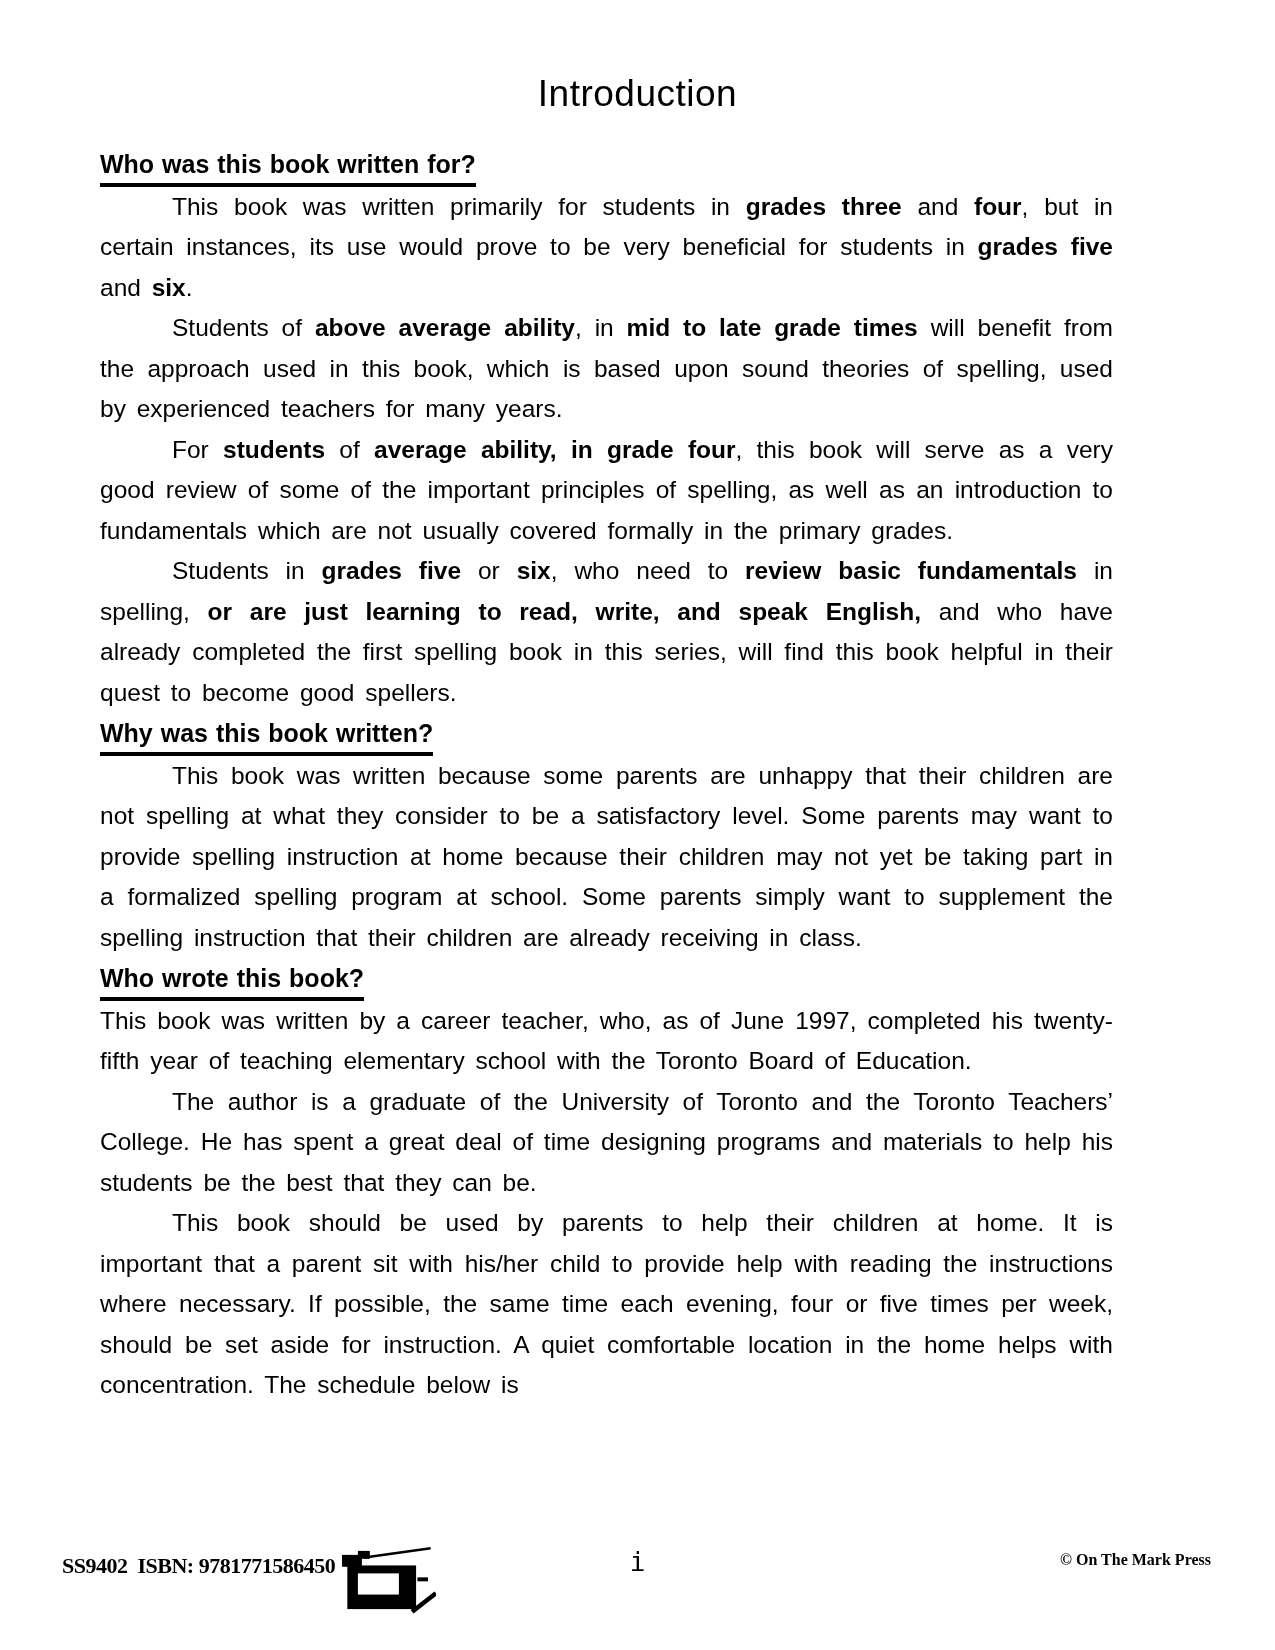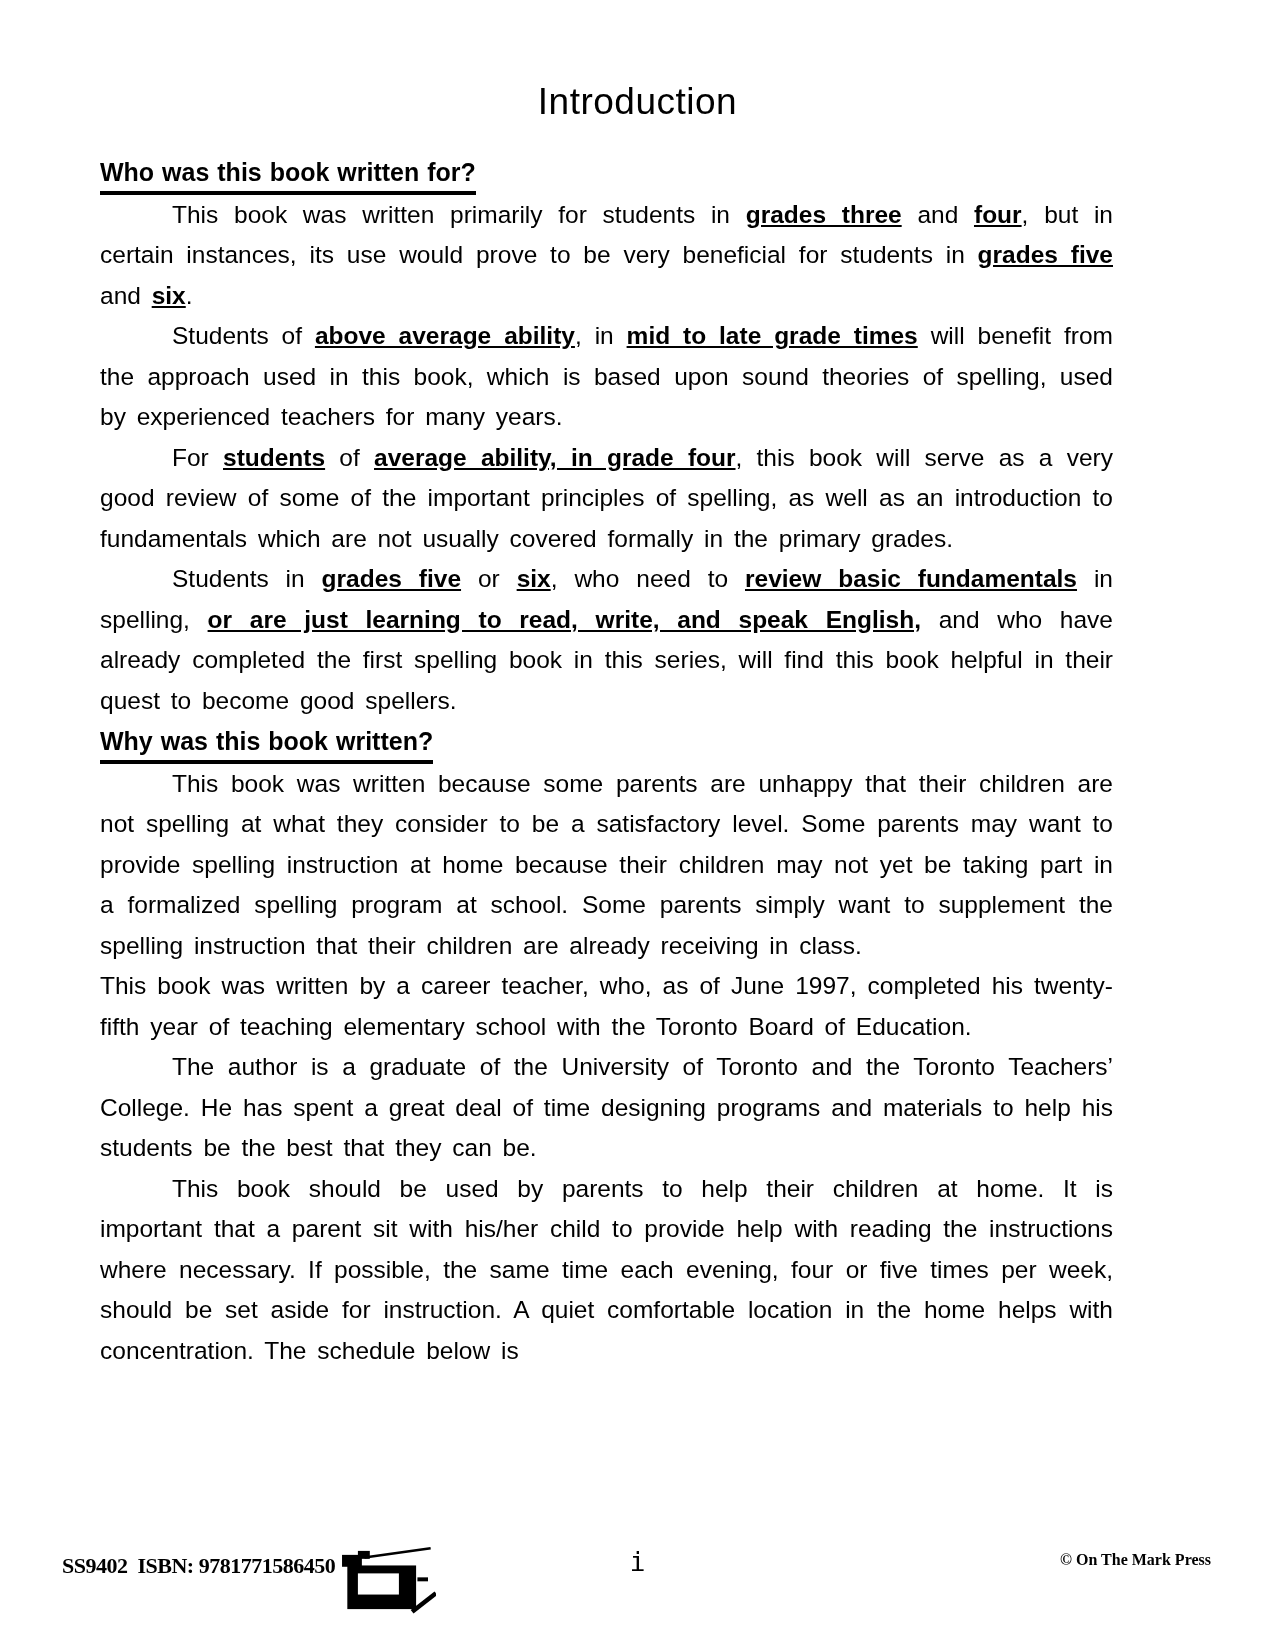--- a/index.html
+++ b/index.html
@@ -6,21 +6,21 @@
   .page {
     position: relative;
     width: 1275px;
     height: 1650px;
     background: #ffffff;
     color: #000000;
     font-family: "Liberation Sans", sans-serif;
     overflow: hidden;
   }
   .title {
-    margin: 12px;
+    margin: 4px;
     padding-top: 68px;
     text-align: center;
     font-size: 37px;
     font-weight: 400;
     line-height: 44px;
     letter-spacing: 0.5px;
   }
   .content {
     margin-top: 28px;
     padding-left: 100px;
@@ -37,21 +37,21 @@
     text-align: left;
     word-spacing: 1px;
   }
   .heading .hline {
     display: inline-block;
     border-bottom: 4px solid #000000;
     line-height: 36.5px;
   }
   .para { margin: 0; }
   .para.indent { text-indent: 72px; }
-  .para b { font-weight: 700; text-decoration: underline; }
+  .para b { font-weight: 700; }
   .footer {
     position: absolute;
     left: 0;
     top: 1535px;
     width: 1275px;
     height: 100px;
     font-family: "Liberation Serif", serif;
   }
   .footer-left {
     position: absolute;
@@ -93,20 +93,21 @@
   <h1 class="title">Introduction</h1>
 
   <main class="content">
       <h2 class="heading"><span class="hline">Who was this book written for?</span></h2>
       <p class="para indent"><span>This book was written primarily for students in </span><b>grades three</b><span> and </span><b>four</b><span>, but in certain instances, its use would prove to be very beneficial for students in </span><b>grades five</b><span> and </span><b>six</b><span>.</span></p>
       <p class="para indent"><span>Students of </span><b>above average ability</b><span>, in </span><b>mid to late grade times</b><span> will benefit from the approach used in this book, which is based upon sound theories of spelling, used by experienced teachers for many years.</span></p>
       <p class="para indent"><span>For </span><b>students</b><span> of </span><b>average ability, in grade four</b><span>, this book will serve as a very good review of some of the important principles of spelling, as well as an introduction to fundamentals which are not usually covered formally in the primary grades.</span></p>
       <p class="para indent"><span>Students in </span><b>grades five</b><span> or </span><b>six</b><span>, who need to </span><b>review basic fundamentals</b><span> in spelling, </span><b>or are just learning to read, write, and speak English,</b><span> and who have already completed the first spelling book in this series, will find this book helpful in their quest to become good spellers.</span></p>
       <h2 class="heading"><span class="hline">Why was this book written?</span></h2>
       <p class="para indent"><span>This book was written because some parents are unhappy that their children are not spelling at what they consider to be a satisfactory level.  Some parents may want to provide spelling instruction at home because their children may not yet be taking part in a formalized spelling program at school.  Some parents simply want to supplement the spelling instruction that their children are already receiving in class.</span></p>
+      <h2 class="heading"><span class="hline">Who wrote this book?</span></h2>
       <p class="para"><span>This book was written by a career teacher, who, as of June 1997, completed his twenty-fifth year of teaching elementary school with the Toronto Board of Education.</span></p>
       <p class="para indent"><span>The author is a graduate of the University of Toronto and the Toronto Teachers’ College.  He has spent a great deal of time designing programs and materials to help his students be the best that they can be.</span></p>
       <p class="para indent"><span>This book should be used by parents to help their children at home.  It is important that a parent sit with his/her child to provide help with reading the instructions where necessary.  If possible, the same time each evening, four or five times per week, should be set aside for instruction.  A quiet comfortable location in the home helps with concentration.  The schedule below is</span></p>
     </main>
 
   <footer class="footer">
     <span class="footer-left">SS9402  ISBN: 9781771586450</span>
     <span class="footer-logo">
       <svg width="98" height="82" viewBox="0 0 148 124" xmlns="http://www.w3.org/2000/svg">
         <rect x="14" y="40" width="104" height="66" fill="#000"></rect>

